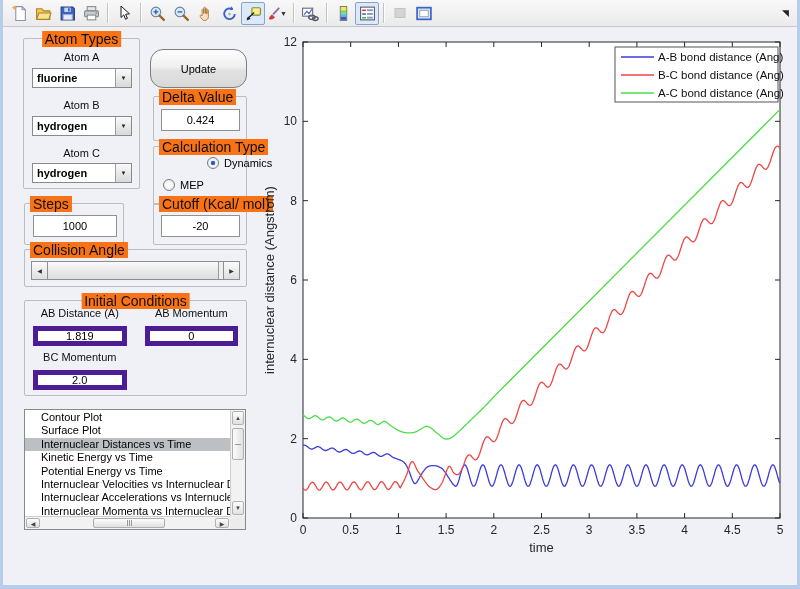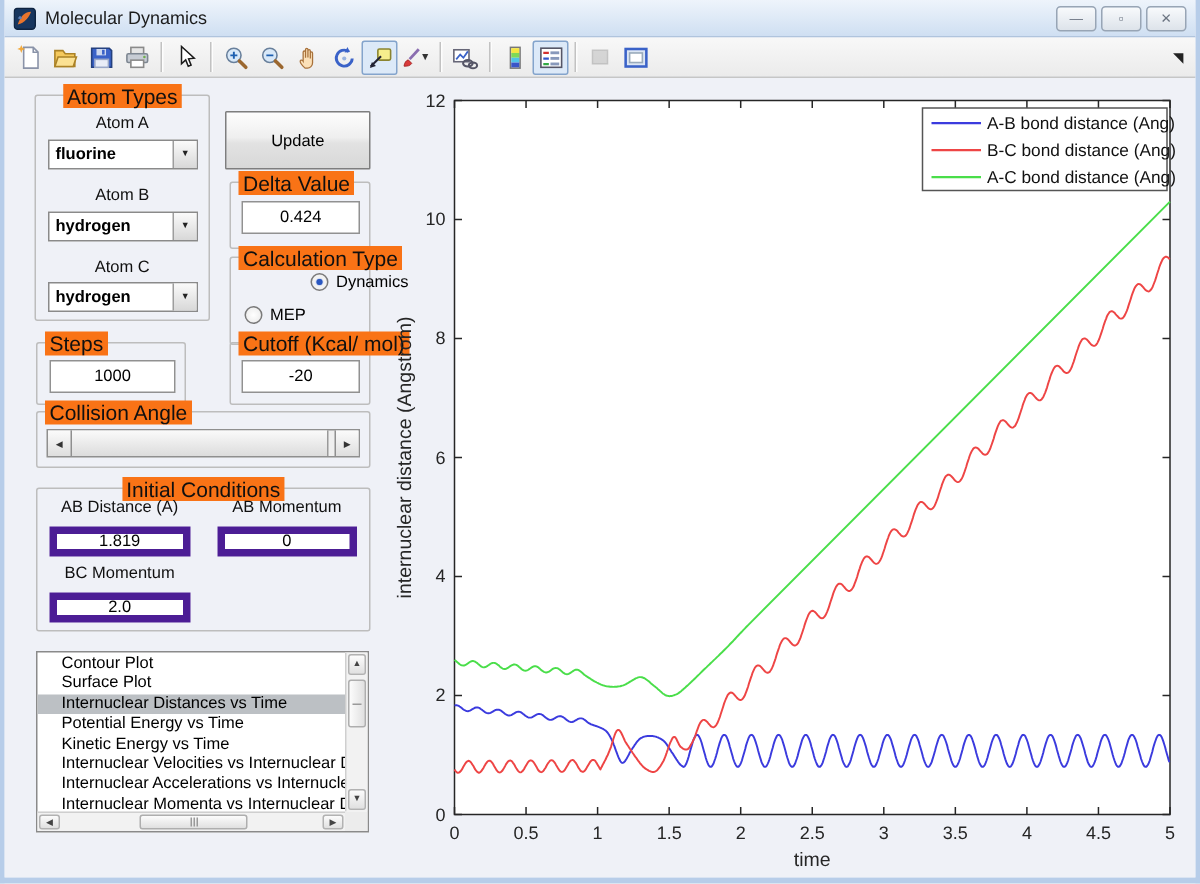--- a/index.html
+++ b/index.html
@@ -30,21 +30,21 @@
   .gtitle { position:absolute; top:-8px; font-size:14px; background:#f97316; padding:0 3px; white-space:nowrap; color:#101010; }
   .gtitle.center { left:50%; transform:translateX(-50%); }
   .gtitle.left { left:5px; }
   .lab { position:absolute; font-size:11px; color:#101010; white-space:nowrap; }
   .edit { position:absolute; background:#fff; border:1px solid #919191; font-size:11px; color:#000;
           display:flex; align-items:center; justify-content:center; }
   .combo { position:absolute; height:20px; background:#fff; border:1px solid #8a8a8a; display:flex; align-items:stretch; }
   .combo .val { flex:1; font-size:11px; padding:3px 0 0 4px; color:#000; overflow:hidden;font-weight:bold; }
   .combo .cbtn { width:16px; background:linear-gradient(#fafafa,#d8d8d8); border-left:1px solid #9d9d9d;
                  display:flex; align-items:center; justify-content:center; font-size:6px; color:#222; }
-  .btn-update { position:absolute; left:147px; top:22px; width:97px; height:39px; border:1px solid #7e7e7e; border-radius:1px;
+  .btn-update { position:absolute; left:147px; top:22px; width:97px; height:39px; border:1px solid #7e7e7e; border-radius:13px;
                 background:linear-gradient(#fdfdfd 0%,#efefef 45%,#e2e2e2 55%,#d8d8d8 100%);
                 font-size:11px; color:#000; display:flex; align-items:center; justify-content:center; }
   .radiorow { position:absolute; display:flex; align-items:center; gap:5px; font-size:11px; color:#000; }
   .radio { width:12px; height:12px; border-radius:50%; border:1px solid #7a7a7a; background:radial-gradient(#fff,#e8e8e8); position:relative; flex:none; }
   .radio.on::after { content:''; position:absolute; left:3px; top:3px; width:4px; height:4px; border-radius:50%; background:#2a57c0; box-shadow:0 0 1px #2a57c0; }
   
   .slider { position:absolute; left:6px; right:6px; top:11px; height:19px; border:1px solid #8f8f8f; background:#efefef; display:flex; }
   .slbtn { width:16px; background:linear-gradient(#fbfbfb,#dedede); display:flex; align-items:center; justify-content:center;
            font-size:6px; color:#333; flex:none; }
   .slbtn.l { border-right:1px solid #8f8f8f; }
@@ -75,31 +75,20 @@
   .grip.h i { width:6px; height:1px; }
   
   .plotwrap { position:absolute; left:258px; top:3px; width:540px; height:526px; }
   svg text { font-family:"Liberation Sans", sans-serif; }
 </style>
 </head>
 <body>
 
 <div class="window">
 
-  <div class="titlebar">
-    <svg class="appicon" viewBox="0 0 16 16">
-      <rect x="0.5" y="0.5" width="15" height="15" rx="2.5" fill="#17355e" stroke="#0e2340"></rect>
-      <path d="M3 12c2.2-6.5 5.2-8.8 9.5-9-1.3 3.4-4.6 8.4-9.5 9z" fill="#e8742c"></path>
-      <path d="M6.2 7.2L4.6 5.9 3 7.6l2.2.9z" fill="#5a7fb8"></path>
-    </svg>
-    <span class="titletext">Molecular Dynamics</span>
-    <div class="wbtn">—</div>
-    <div class="wbtn">▫</div>
-    <div class="wbtn">✕</div>
-  </div>
 
   <div class="toolbar">
     <div class="tbtn">
       <svg width="17" height="17" viewBox="0 0 16 16">
           <path d="M4.5 1.5h6l3 3v10h-9z" fill="#fff" stroke="#8a93a8"></path>
           <path d="M10.5 1.5v3h3" fill="none" stroke="#8a93a8"></path>
           <path d="M3 0l.7 1.8L5.5 2.5l-1.8.7L3 5l-.7-1.8L.5 2.5l1.8-.7z" fill="#f2a93b"></path>
         </svg>
     </div>
     <div class="tbtn">
@@ -291,22 +280,22 @@
           <div class="edit2">2.0</div>
         </div>
       </div>
     </div>
 
     <div class="listbox">
       <div class="lb-items">
           <div class="lb-item">Contour Plot</div>
           <div class="lb-item">Surface Plot</div>
           <div class="lb-item sel">Internuclear Distances vs Time</div>
+          <div class="lb-item">Kinetic Energy vs Time</div>
           <div class="lb-item">Potential Energy vs Time</div>
-          <div class="lb-item">Kinetic Energy vs Time</div>
           <div class="lb-item">Internuclear Velocities vs Internuclear Distance</div>
           <div class="lb-item">Internuclear Accelerations vs Internuclear Distance</div>
           <div class="lb-item">Internuclear Momenta vs Internuclear Distance</div>
         </div>
       <div class="vscroll">
         <div class="sbtn" style="left:1px; right:1px; top:1px; height:14px;">▲</div>
         <div class="vthumb">
             <div class="grip h">
               <i></i>
             </div>

